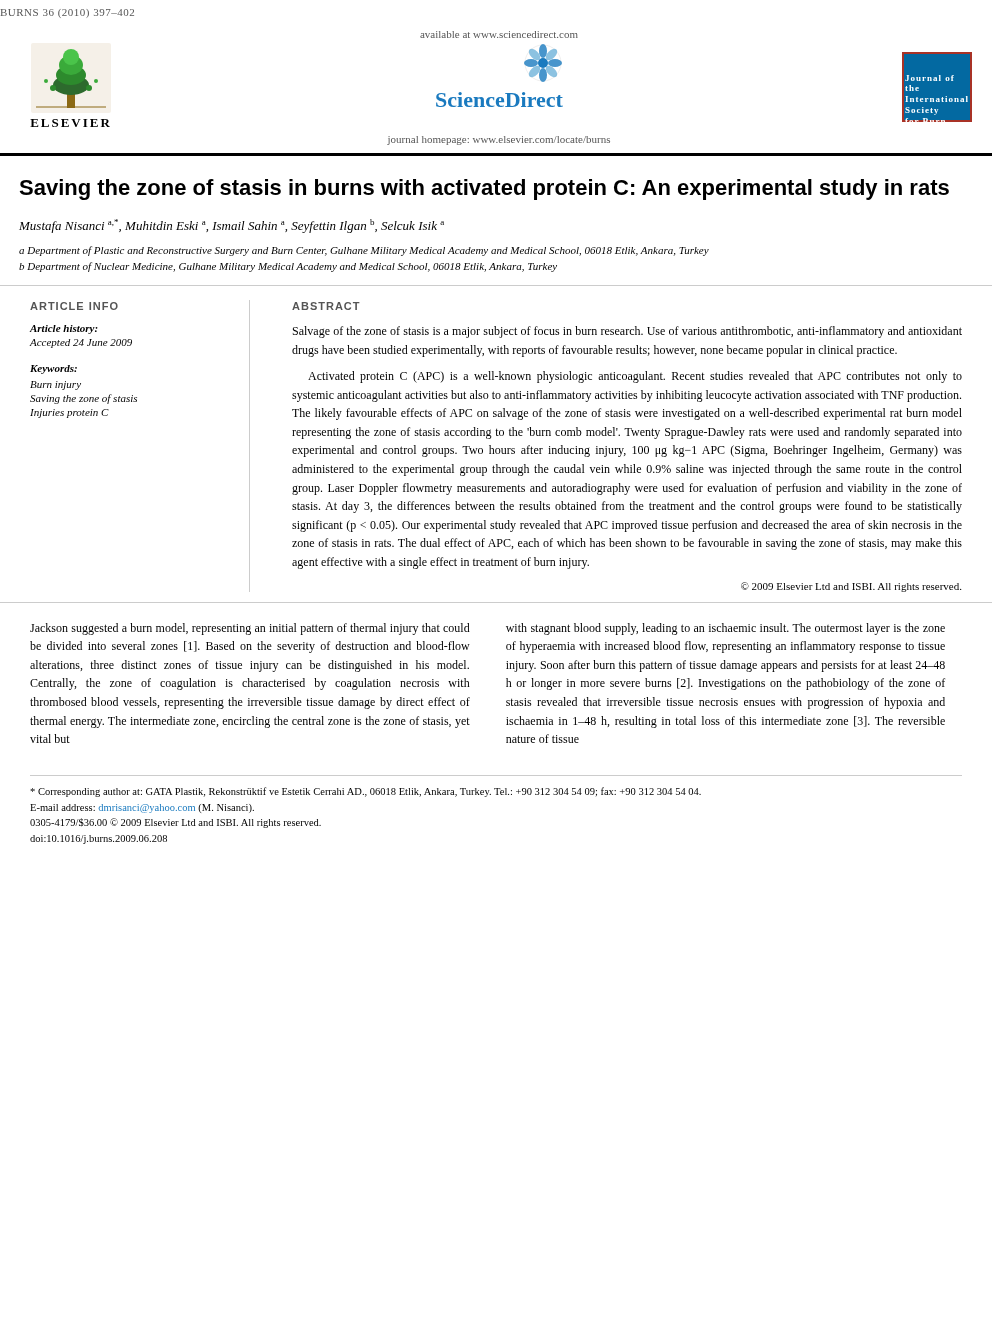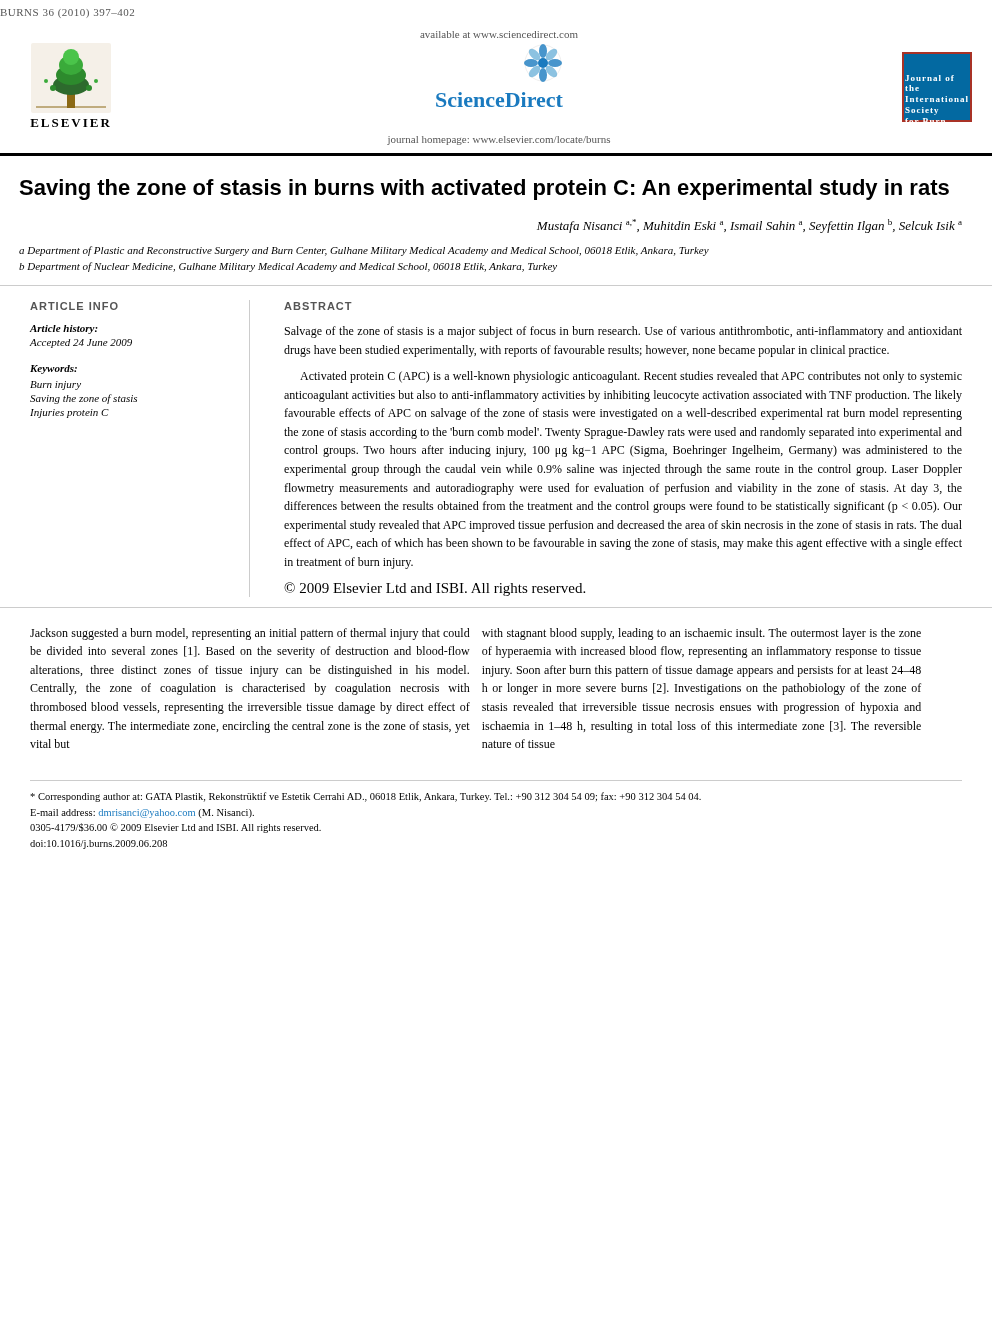--- a/index.html
+++ b/index.html
@@ -133,40 +133,39 @@
       line-height: 1.3;
       margin-bottom: 14px;
       color: #000;
     }
 
     .authors-line {
       font-size: 13px;
       font-style: italic;
       margin-bottom: 8px;
       color: #000;
-      text-align: right;
     }
 
     .authors-line sup {
       font-size: 9px;
       font-style: normal;
     }
 
     .affiliations {
       font-size: 11px;
       font-style: italic;
       color: #000;
       line-height: 1.5;
     }
 
     
     .two-col-section {
       display: flex;
       padding: 14px 30px 10px 30px;
-      gap: 24px;
+      gap: 32px;
       border-bottom: 1px solid #ccc;
     }
 
     .left-col {
       width: 220px;
       min-width: 220px;
       border-right: 1px solid #ccc;
       padding-right: 16px;
     }
 
@@ -224,31 +223,31 @@
     .abstract-text p {
       margin-bottom: 8px;
       text-indent: 16px;
     }
 
     .abstract-text p:first-child {
       text-indent: 0;
     }
 
     .copyright-line {
-      font-size: 15px;
-      text-align: left;
+      font-size: 11px;
+      text-align: right;
       margin-top: 8px;
       color: #000;
     }
 
     
     .body-section {
       padding: 16px 46px 10px 30px;
       display: flex;
-      gap: 12px;
+      gap: 36px;
     }
 
     .body-left {
       width: 48%;
     }
 
     .body-right {
       width: 48%;
     }
 

